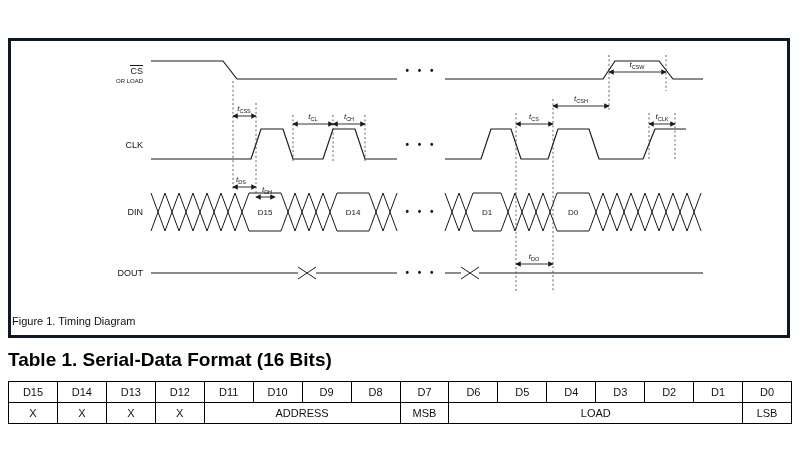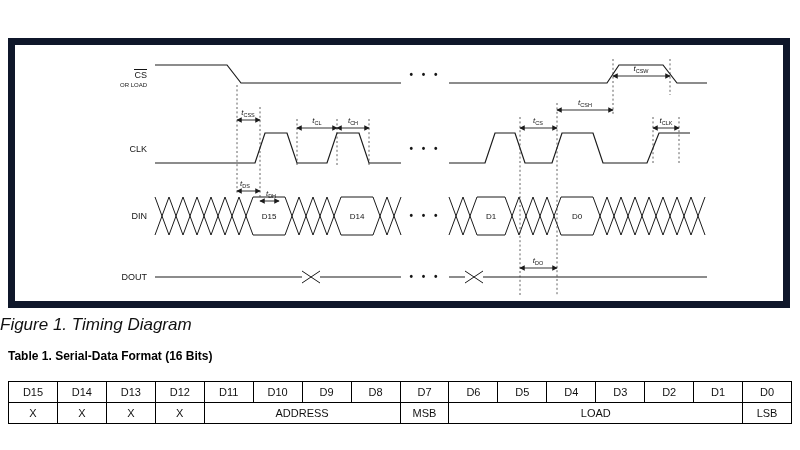--- a/index.html
+++ b/index.html
@@ -1,40 +1,40 @@
 <!DOCTYPE html>
 <html><head>
 <meta charset="utf-8">
 <style>
   html,body{margin:0;padding:0;}
   body{
     width:800px;height:450px;background:#ffffff;position:relative;
     font-family:"Liberation Sans",sans-serif;color:#111;
   }
   .frame{
-    position:absolute;left:8px;top:38px;width:782px;height:270px;
-    border:7px solid #0f172a;box-sizing:border-box;background:#fff;
+    position:absolute;left:8px;top:38px;width:782px;height:300px;
+    border:3px solid #0f172a;box-sizing:border-box;background:#fff;
   }
   svg{display:block;}
   svg text{fill:#141414;}
   .wf{fill:none;stroke:#1b1b1b;stroke-width:1.2;stroke-linejoin:miter;}
   .busx{fill:none;stroke:#1b1b1b;stroke-width:1;}
   .dotg{fill:none;stroke:#3a3a3a;stroke-width:0.8;stroke-dasharray:2 2.4;}
   .arr{stroke:#1b1b1b;stroke-width:0.9;}
   .sig{font-size:9px;}
   .sigsub{font-size:6px;}
   .tl{font-size:8px;font-style:italic;}
   .tl .sub{font-size:5.5px;font-style:normal;}
   .dcell{font-size:8px;}
   .dots{font-size:10px;font-weight:bold;letter-spacing:3px;}
   .caption{
-    position:absolute;left:0;top:315px;font-size:17px;font-style:italic;color:#111;
+    position:absolute;left:12px;top:315px;font-size:11px;color:#111;
   }
   .table-title{
-    position:absolute;left:8px;top:349px;font-size:12px;font-weight:bold;color:#000;
+    position:absolute;left:8px;top:349px;font-size:19px;font-weight:bold;color:#000;
   }
   table.fmt{
     position:absolute;left:8px;top:381px;width:784px;border-collapse:collapse;
     table-layout:fixed;
   }
   table.fmt td{
     border:1px solid #000;height:20px;text-align:center;vertical-align:middle;
     font-size:11px;padding:0;overflow:hidden;white-space:nowrap;
   }
 </style>

